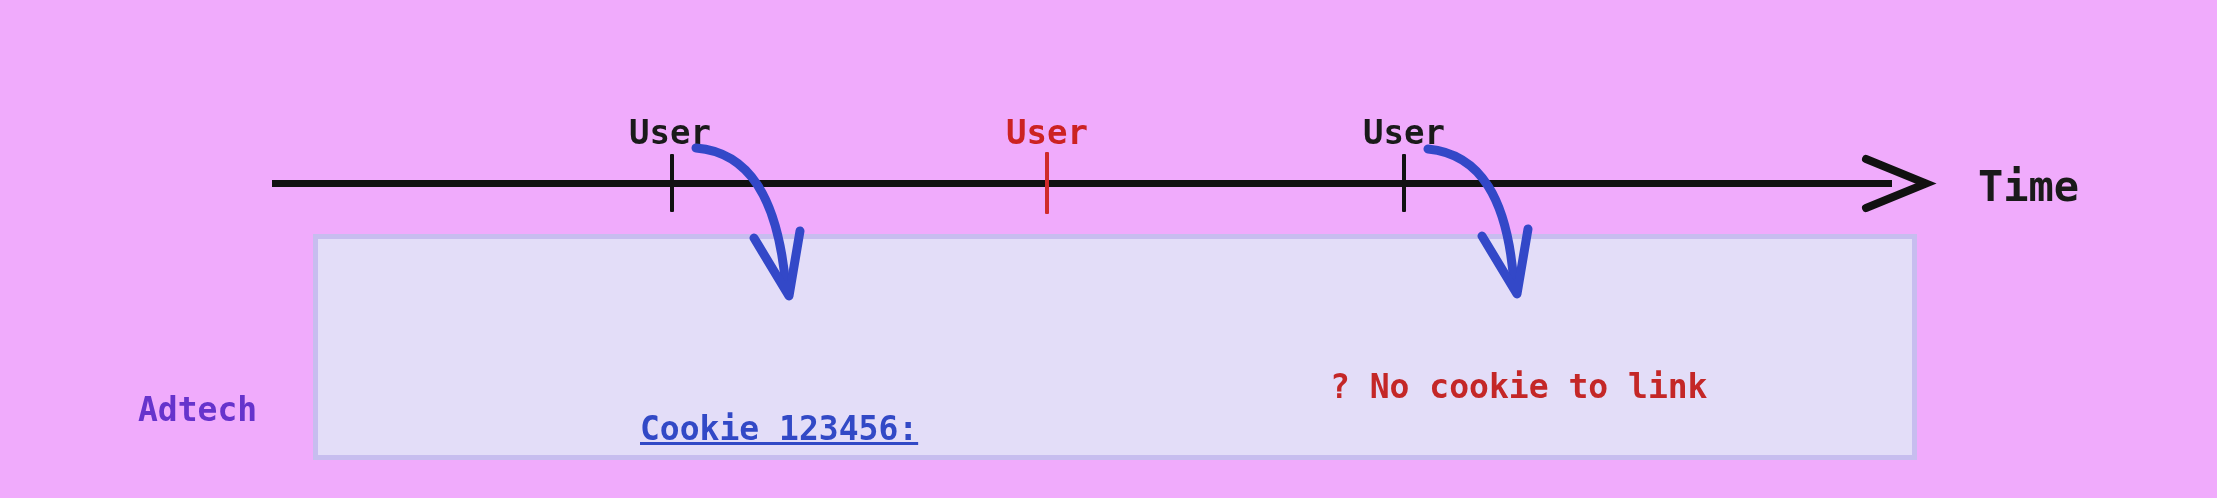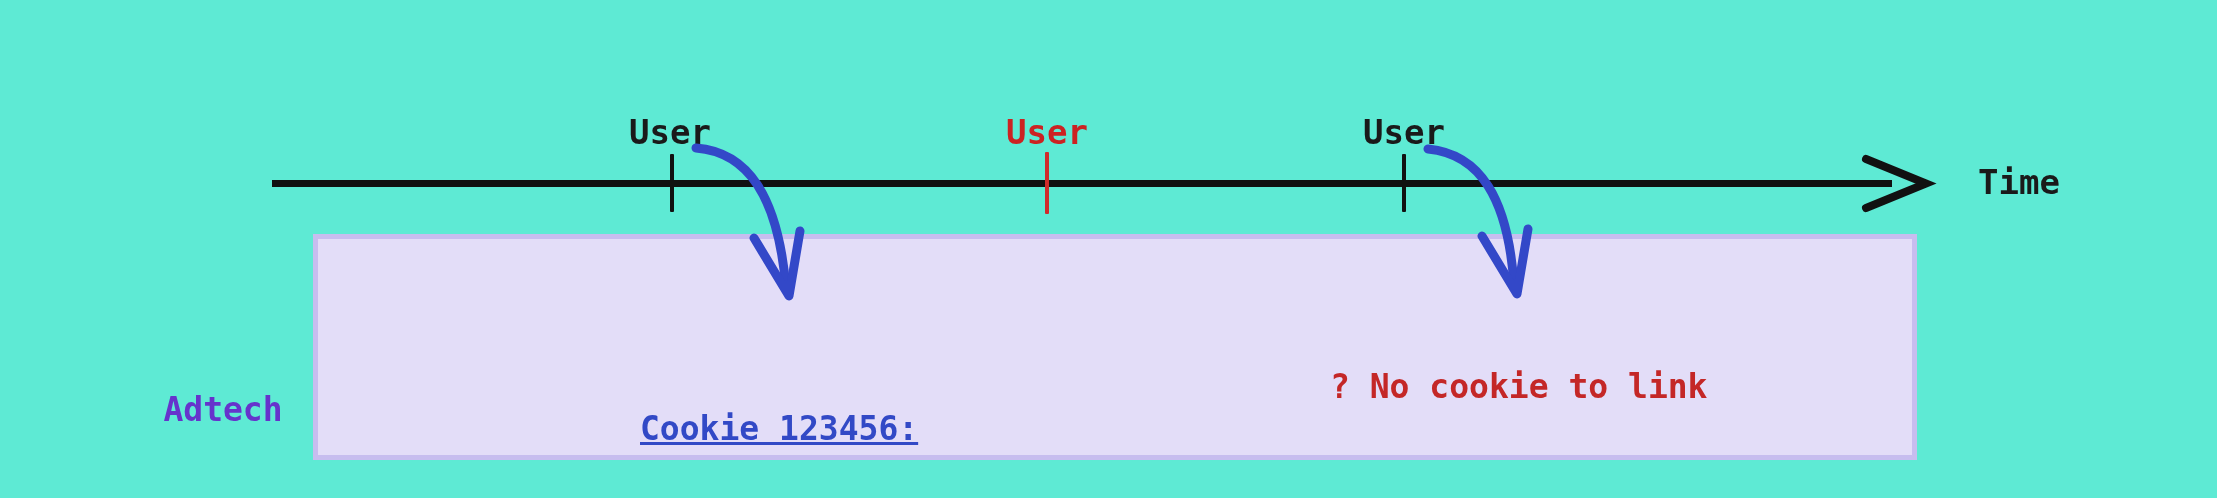--- a/index.html
+++ b/index.html
@@ -7,21 +7,21 @@
     padding: 0;
     background: #ffffff;
   }
   body {
     font-family: "DejaVu Sans Mono", "Liberation Mono", monospace;
   }
   #diagram {
     position: relative;
     width: 2217px;
     height: 498px;
-    background: #5eead4;
+    background: #f0abfc;
     overflow: hidden;
   }
   .lbl {
     position: absolute;
     text-align: center;
     line-height: 1.28;
     white-space: pre;
     font-weight: 700;
     letter-spacing: 0px;
   }
@@ -48,21 +48,21 @@
     width: 4px;
     border-radius: 1px;
   }
   .tick-black { background: #111111; }
   .tick-red   { background: #d02b2b; }
 
   #time-label {
     position: absolute;
     left: 1978px;
     top: 162px;
-    font-size: 34px;
+    font-size: 42px;
     font-weight: 700;
     color: #1a1a1a;
     white-space: pre;
   }
 
   
   #adtech-box {
     position: absolute;
     left: 313px;
     top: 234px;
@@ -77,21 +77,21 @@
     left: 138px;
     top: 300px;
     width: 170px;
     text-align: left;
     font-size: 33px;
     font-weight: 700;
     color: #6633cc;
     line-height: 1.33;
     white-space: pre;
   }
-  #adtech-side-label span { display: block; text-align: center; }
+  #adtech-side-label span { display: block; }
 
   
   #cookie-text {
     position: absolute;
     left: 640px;
     top: 316px;
     font-size: 33px;
     font-weight: 700;
     color: #3249c6;
     line-height: 1.37;

